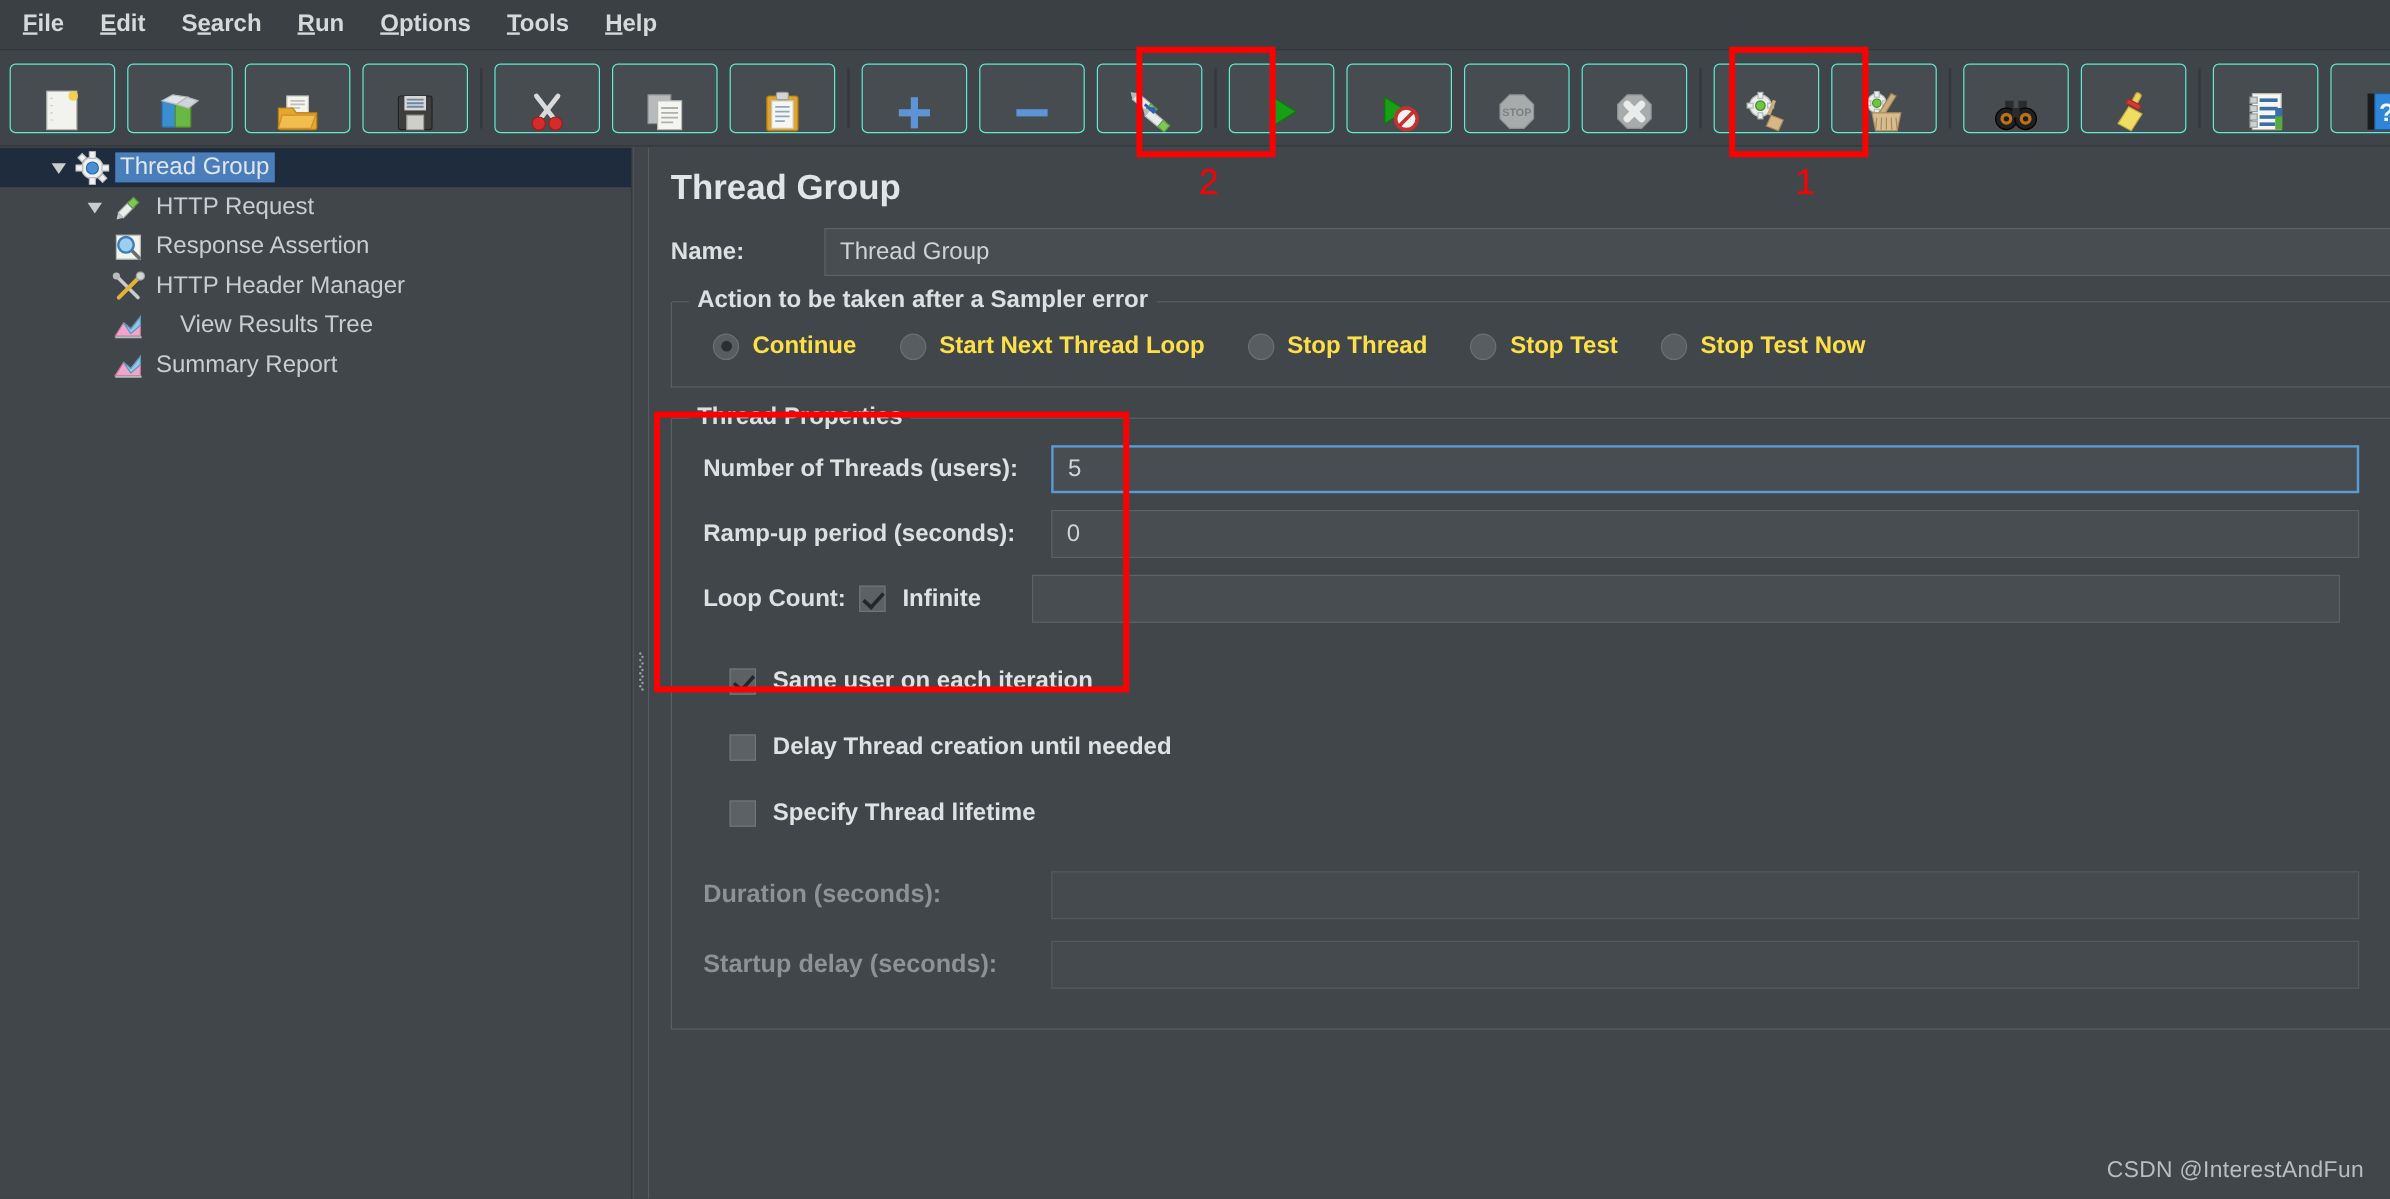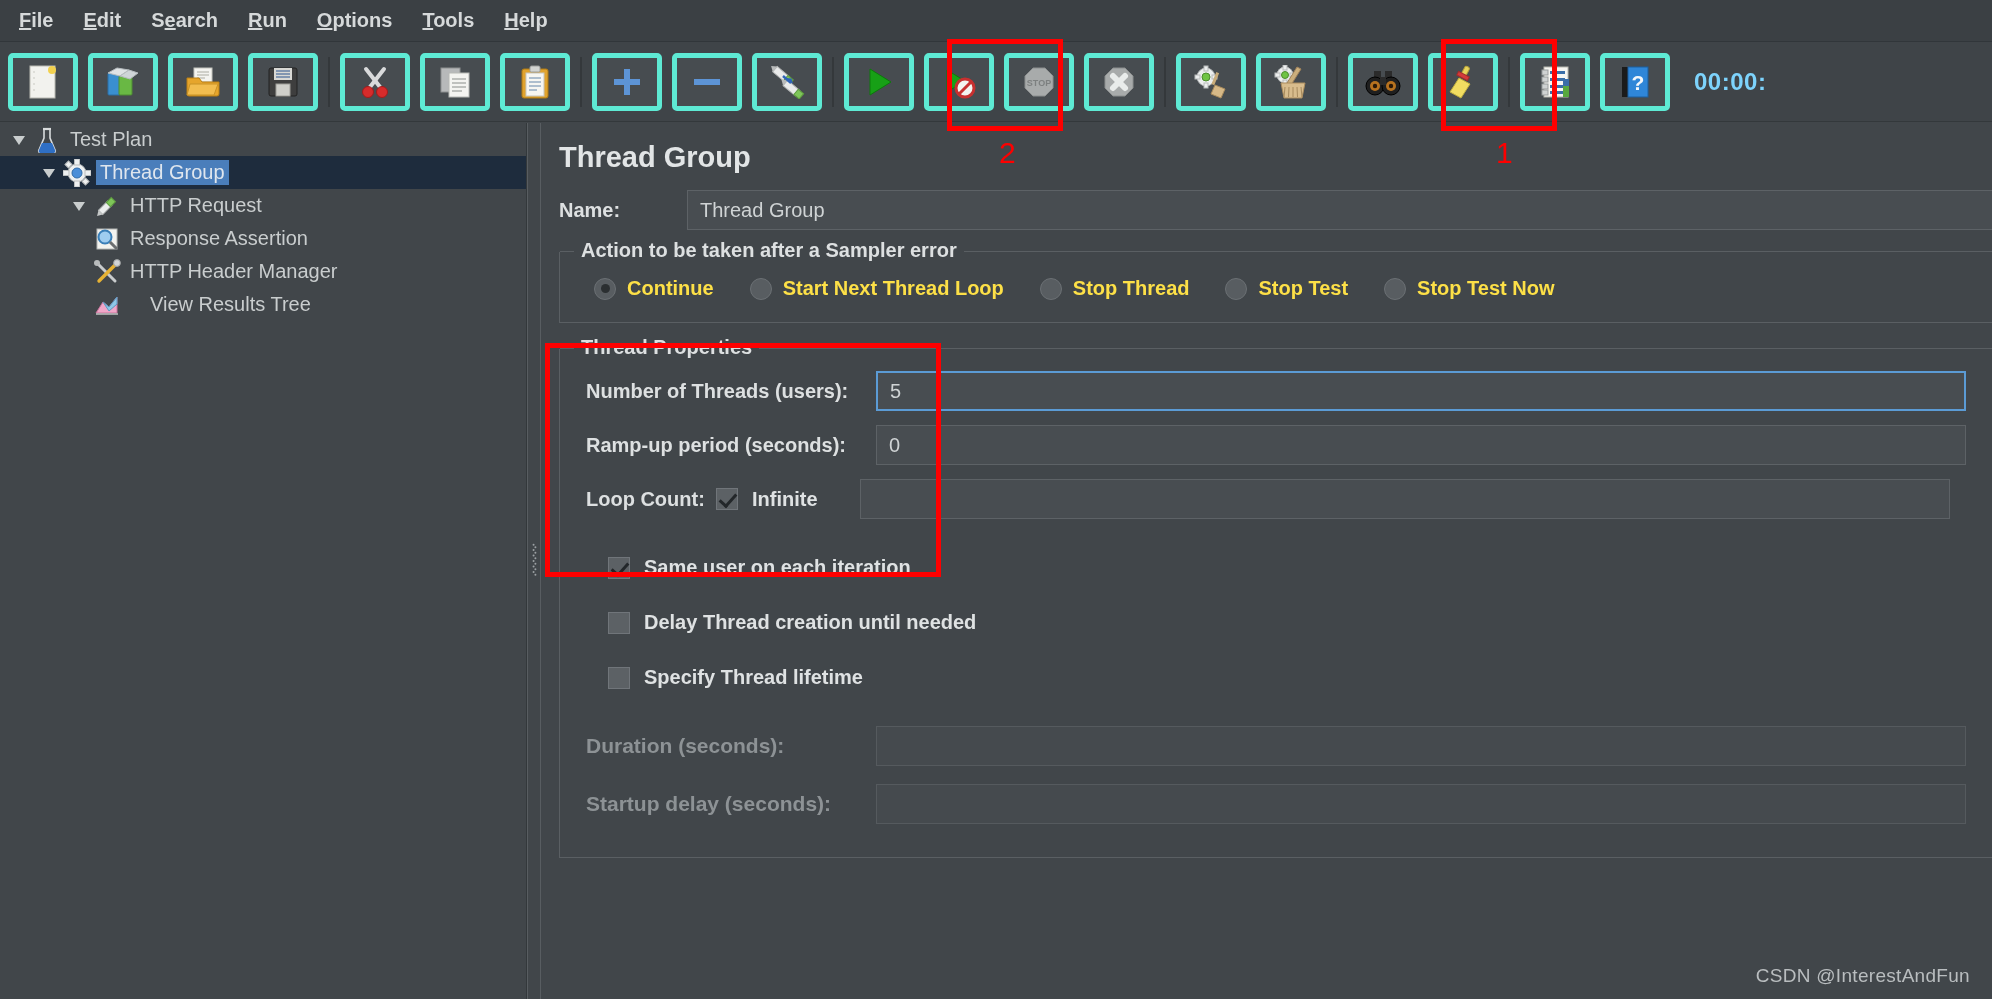--- a/index.html
+++ b/index.html
@@ -26,23 +26,23 @@
 
   
   .toolbar {
     height: 80px; background: #3f4448;
     display: flex; align-items: center;
     padding: 0 8px; gap: 10px;
     border-bottom: 1px solid #33383b;
     position: relative;
   }
   .tbtn {
-    width: 70px; height: 58px; border-radius: 5px;
-    background: #474c50; border: 5px solid #5eead4;
-    display: flex; align-items: center; justify-content: center;
+    width: 88px; height: 58px; border-radius: 5px;
+    background: #474c50; border: 1px solid #5eead4;
+    display: flex; align-items: flex-end; justify-content: center;
     cursor: pointer; flex: 0 0 auto;
   }
   .tsep { width: 2px; height: 50px; background: #34383b; flex: 0 0 auto; }
   .tbtn svg { display: block; }
   .timer {
     margin-left: 14px; color: #7dd3fc; font-size: 24px;
     font-weight: bold; font-family: "Liberation Sans", sans-serif;
     white-space: nowrap; letter-spacing: .5px;
   }
 
@@ -420,35 +420,20 @@
     <div class="annot-num" style="left:999px; top:94px;">2</div>
 
     <div class="annot-box" style="left:1441px; top:-3px; width:116px; height:92px;"></div>
     <div class="annot-num" style="left:1496px; top:94px;">1</div>
   </div>
 
   <div class="body-split">
 
     <div class="tree-pane">
 
-      <div class="tree-row" style="padding-left:6px;">
-        <div class="tw">
-          <svg width="16" height="12" viewBox="0 0 16 12">
-              <polygon points="2,2 14,2 8,11" fill="#c9cdce"></polygon>
-            </svg>
-        </div>
-        <div class="ticon">
-          <svg width="24" height="26" viewBox="0 0 24 26">
-            <path d="M9 2 h6 v9 l5 12 a2 2 0 0 1-2 3 H6 a2 2 0 0 1-2-3 l5-12 z" fill="none" stroke="#d8dbdc" stroke-width="1.6"></path>
-            <path d="M7 16 l10 0 l3 7 a2 2 0 0 1-2 3 H6 a2 2 0 0 1-2-3 z" fill="#2f6fc4"></path>
-            <line x1="8" y1="2" x2="16" y2="2" stroke="#d8dbdc" stroke-width="2.2"></line>
-          </svg>
-        </div>
-        <span class="tree-label">Test Plan</span>
-      </div>
 
       <div class="tree-row selected selected-bg" style="padding-left:36px;">
         <div class="tw">
           <svg width="16" height="12" viewBox="0 0 16 12">
               <polygon points="2,2 14,2 8,11" fill="#c9cdce"></polygon>
             </svg>
         </div>
         <div class="ticon">
           <svg width="28" height="28" viewBox="0 0 28 28">
             <g fill="#eef0f1" stroke="#b9bcbd">
@@ -515,20 +500,30 @@
         <div class="ticon">
           <svg width="26" height="24" viewBox="0 0 26 24">
             <path d="M2 20 L9 9 L15 14 L23 4 L23 20 Z" fill="#f0a6c8" stroke="#c8749c"></path>
             <path d="M9 9 L15 14 L23 4 L23 11 L15 18 Z" fill="#8fc8e8" stroke="#5a97bd"></path>
             <line x1="2" y1="21" x2="24" y2="21" stroke="#b8bbbc" stroke-width="1.6"></line>
           </svg>
         </div>
         <span class="tree-label">View Results Tree</span>
       </div>
 
+      <div class="tree-row" style="padding-left:92px;">
+        <div class="ticon">
+          <svg width="26" height="24" viewBox="0 0 26 24">
+            <path d="M2 20 L9 9 L15 14 L23 4 L23 20 Z" fill="#f0a6c8" stroke="#c8749c"></path>
+            <path d="M9 9 L15 14 L23 4 L23 11 L15 18 Z" fill="#8fc8e8" stroke="#5a97bd"></path>
+            <line x1="2" y1="21" x2="24" y2="21" stroke="#b8bbbc" stroke-width="1.6"></line>
+          </svg>
+        </div>
+        <span class="tree-label">Summary Report</span>
+      </div>
     </div>
 
     <div class="splitter">
       <svg class="grip" width="5" height="44" viewBox="0 0 5 44">
         <g fill="#9ba0a3">
           <circle cx="1.5" cy="4" r="1.1"></circle>
             <circle cx="3.5" cy="7" r="1.1"></circle>
           <circle cx="1.5" cy="10" r="1.1"></circle>
             <circle cx="3.5" cy="13" r="1.1"></circle>
           <circle cx="1.5" cy="16" r="1.1"></circle>

